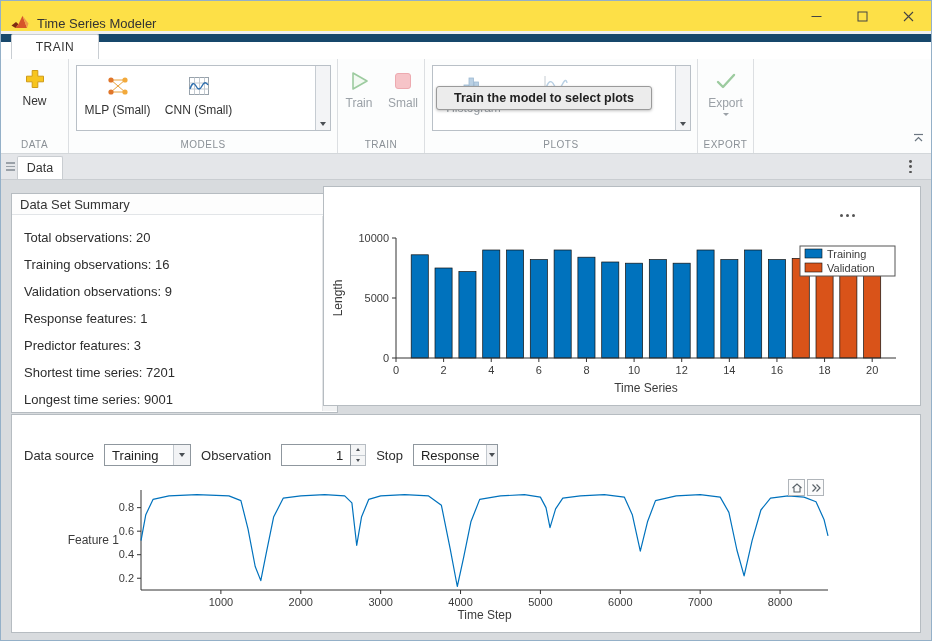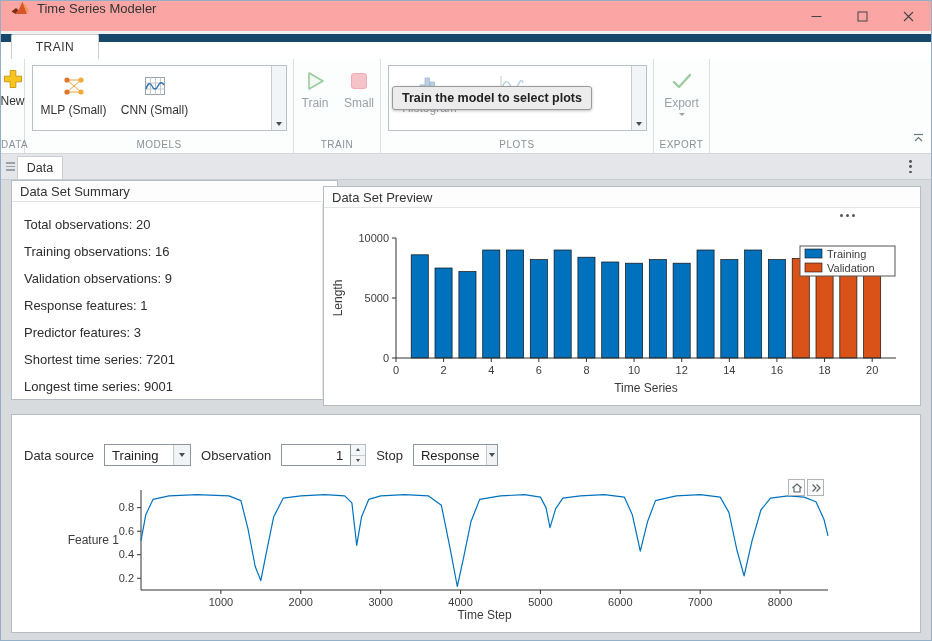--- a/index.html
+++ b/index.html
@@ -1,54 +1,54 @@
 <!DOCTYPE html>
 <html><head>
 <meta charset="utf-8">
 <style>
   *{margin:0;padding:0;box-sizing:border-box}
   html,body{background:#9aa3ab}
   body{font-family:"Liberation Sans",sans-serif}
   #app{position:relative;width:932px;height:641px;background:#f0f0f0;border:1px solid #94b0c8;display:flex;flex-direction:column;overflow:hidden}
 
   
-  .titlebar{height:30px;display:flex;align-items:flex-start;background:#fca5a5;flex:none}
+  .titlebar{height:30px;display:flex;align-items:flex-end;background:#fde047;flex:none}
   .titlebar .logo{margin:0 8px 0 10px}
   .titlebar .title{font-size:13px;color:#333}
   .win-btns{margin-left:auto;display:flex;height:100%}
   .win-btn{width:46px;display:flex;align-items:center;justify-content:center}
 
   
   .tabarea{position:relative;height:28px;background:#fff;flex:none}
   .topstrip{position:absolute;top:0;left:0;right:0;height:3px;background:#f0f0f0}
   .navy{position:absolute;top:3px;left:0;right:0;height:8px;background:#17476b}
   .ribbon-tab{position:absolute;left:10px;top:3px;bottom:0;width:88px;background:#fff;border:1px solid #c9ced3;border-bottom:none;border-radius:2px 2px 0 0;display:flex;align-items:center;justify-content:center;font-size:12px;color:#333;letter-spacing:.5px;z-index:2}
 
   
   .ribbon{height:95px;background:#fcfdfd;border-bottom:1px solid #d3d7da;display:flex;flex:none}
   .rsection{position:relative;border-right:1px solid #dcdfe2;flex:none}
-  .rsection.s-data{width:24px}
+  .rsection.s-data{width:68px}
   .rsection.s-models{width:269px}
   .rsection.s-train{width:87px}
   .rsection.s-plots{width:273px}
   .rsection.s-export{width:56px}
   .rsection.s-rest{flex:1;border-right:none}
   .slabel{position:absolute;bottom:3px;left:0;right:0;text-align:center;font-size:10px;color:#8a9096;letter-spacing:.5px}
   .newbtn{margin:8px auto 0;display:flex;flex-direction:column;align-items:center;gap:3px;cursor:default}
   .btn-lbl{font-size:12px;color:#333}
   .gallery{position:relative;margin:6px 6px 0 7px;height:66px;background:#fff;border:1px solid #b9c0c7;display:flex}
   .gal-items{flex:1;display:flex}
   .gal-item{width:81px;display:flex;flex-direction:column;align-items:center;padding-top:7px;gap:4px}
   .gal-lbl{font-size:12px;color:#333;white-space:nowrap}
   .gal-lbl.dis{color:#9ba1a7}
   .gal-drop{width:15px;border-left:1px solid #c6ccd2;background:#f3f4f6;display:flex;align-items:flex-end;justify-content:center;padding-bottom:4px}
   .trainbtns{display:flex;margin-top:10px;justify-content:center;gap:6px}
   .tbtn{display:flex;flex-direction:column;align-items:center;gap:3px;width:38px}
   .tbtn .btn-lbl.dis{color:#9ba1a7}
-  .plots-tooltip{position:absolute;left:3px;top:20px;background:#ececec;border:1px solid #9a9a9a;border-radius:3px;padding:4px 9px;font-size:12.5px;font-weight:bold;color:#222;white-space:nowrap;box-shadow:0 1px 3px rgba(0,0,0,.25);z-index:3}
+  .plots-tooltip{position:absolute;left:3px;top:20px;background:#ececec;border:1px solid #9a9a9a;border-radius:3px;padding:4px 17px;font-size:12.5px;font-weight:bold;color:#222;white-space:nowrap;box-shadow:0 1px 3px rgba(0,0,0,.25);z-index:3}
   .collapse{position:absolute;right:5px;bottom:4px;padding:2px}
 
   
   .caret-down{display:inline-block;width:0;height:0;border-left:3.5px solid transparent;border-right:3.5px solid transparent;border-top:4px solid #4a4f54}
   .caret-up{display:inline-block;width:0;height:0;border-left:3.5px solid transparent;border-right:3.5px solid transparent;border-bottom:4px solid #4a4f54}
   .caret-down.tiny{border-left-width:2.8px;border-right-width:2.8px;border-top-width:3.4px}
   .caret-up.tiny{border-left-width:2.8px;border-right-width:2.8px;border-bottom-width:3.4px}
   .caret-down.small{border-left-width:3px;border-right-width:3px;border-top-width:3.5px;border-top-color:#9ba1a7}
 
   
@@ -56,21 +56,21 @@
   .grip{position:absolute;left:5px;top:8px;display:flex;flex-direction:column;gap:2px}
   .grip i{display:block;width:9px;height:1.5px;background:#9aa1a8}
   .doctab{margin-left:16px;height:23px;width:46px;background:#fff;border:1px solid #c9cdd1;border-bottom:none;border-radius:2px 2px 0 0;display:flex;align-items:center;justify-content:center;font-size:12.5px;color:#333}
   .doc-menu{position:absolute;right:16px;top:6px;display:flex;flex-direction:column;gap:2.5px;padding:0 3px}
   .doc-menu i{display:block;width:2.8px;height:2.8px;border-radius:50%;background:#555}
 
   
   .content{position:relative;flex:1;background:#d8dbde}
   .panel{position:absolute;background:#fff;border:1px solid #b6bcc1}
   .panel-header{height:21px;border-bottom:1px solid #e2e5e8;display:flex;align-items:center;padding:0 8px;font-size:13px;color:#333;background:#fdfdfd}
-  .panel.summary{left:10px;top:0;width:327px;height:220px}
+  .panel.summary{left:10px;top:13px;width:327px;height:220px}
   .panel.preview{left:322px;top:6px;width:598px;height:220px}
   .panel.obs{left:10px;top:234px;width:910px;height:219px}
   .summary-lines{padding:9px 12px;font-size:13px;color:#2d2d2d}
   .summary-lines div{height:27px;line-height:27px;white-space:nowrap}
   .vscroll{position:absolute;top:22px;right:0;bottom:1px;width:15px;background:#f1f2f3;border-left:1px solid #e3e5e7}
   .vs-btn{position:absolute;left:0;width:100%;height:15px;display:flex;align-items:center;justify-content:center}
   .vs-btn.up{top:0}
   .vs-btn.down{bottom:0}
   .vs-thumb{position:absolute;top:17px;left:1px;right:1px;height:150px;background:#cdd0d3;border:1px solid #b4b8bb}
   .dots{position:absolute;top:24px;right:62px;display:flex;gap:3px;padding:3px}
@@ -280,23 +280,20 @@
             <span class="caret-up tiny"></span>
           </div>
         <div class="vs-thumb"></div>
         <div class="vs-btn down">
             <span class="caret-down tiny"></span>
           </div>
       </div>
     </div>
 
     <div class="panel preview">
-      <div class="panel-header">
-        <span>Data Set Preview</span>
-      </div>
       <div class="dots">
           <i></i>
           <i></i>
           <i></i>
         </div>
       <svg class="chart" id="barchart" width="588" height="190">
           <rect x="83.2" y="41.8" width="17.1" height="103.2" fill="#0072BD" stroke="#111" stroke-width="0.7"></rect>
           <rect x="107.0" y="55.0" width="17.1" height="90.0" fill="#0072BD" stroke="#111" stroke-width="0.7"></rect>
           <rect x="130.9" y="58.6" width="17.1" height="86.4" fill="#0072BD" stroke="#111" stroke-width="0.7"></rect>
           <rect x="154.7" y="37.0" width="17.1" height="108.0" fill="#0072BD" stroke="#111" stroke-width="0.7"></rect>

